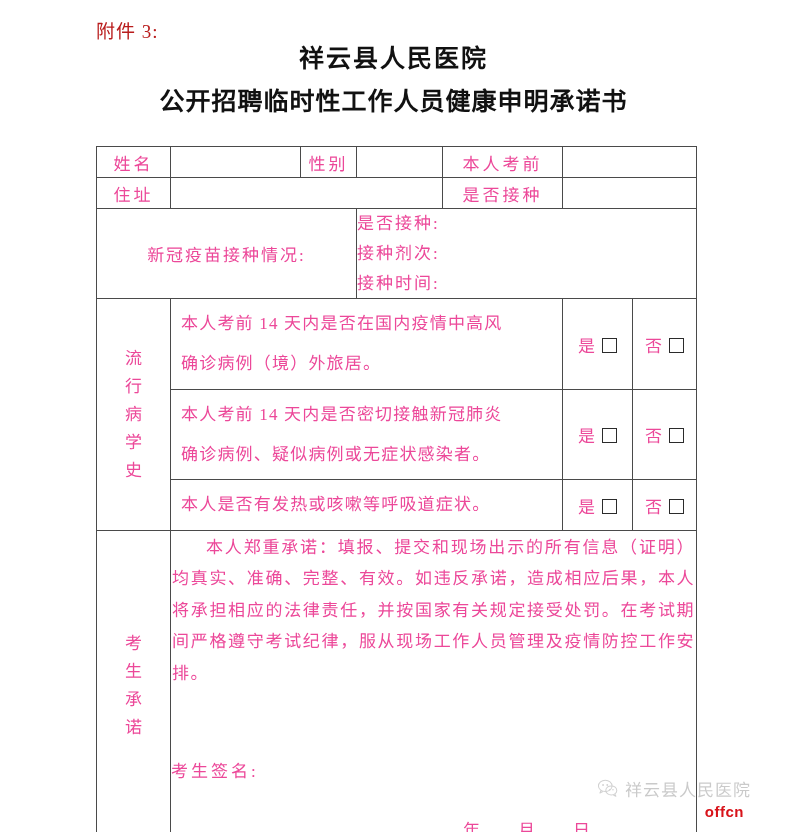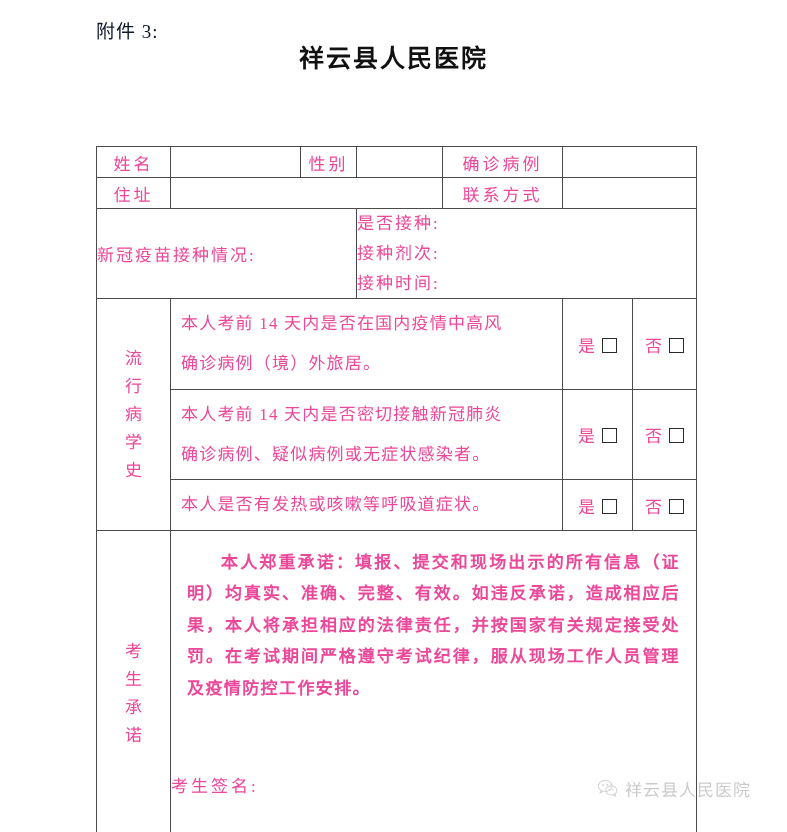--- a/index.html
+++ b/index.html
@@ -24,21 +24,21 @@
     height: 832px;
   }
 
   
   .attach-label {
     position: absolute;
     left: 96px;
     top: 16px;
     font-size: 19px;
     letter-spacing: 1px;
-    color: #0f172a;
+    color: #b91c1c;
     white-space: nowrap;
     font-family: Liberation Serif, serif;
   }
 
   
   .title-block {
     position: absolute;
     left: 0;
     top: 40px;
     width: 787px;
@@ -86,21 +86,21 @@
   .cell-blank {
     background: #ffffff;
   }
 
   .row-basic td {
     height: 30px;
   }
 
   
   .vax-label {
-    text-align: left;
+    text-align: center;
     letter-spacing: 2px;
     white-space: nowrap;
     padding: 0 6px;
   }
   .vax-lines {
     padding: 5px 0 5px 10px;
     line-height: 1.75;
     letter-spacing: 2px;
     margin-top: 19px;
   }
@@ -150,27 +150,26 @@
     background: #fff;
   }
 
   
   .commit-cell {
     padding: 10px 12px 10px 12px;
     vertical-align: top;
     height: 300px;
   }
   .commit-para {
-    margin: 16px;
+    margin: 1px;
     line-height: 1.85;
     letter-spacing: 1.4px;
     text-indent: 2em;
     text-align: justify;
     text-align-last: left;
-    font-weight: bold;
   }
   .sign-line {
     margin-top: 68px;
     letter-spacing: 3px;
   }
   .date-line {
     margin-top: 34px;
     padding-left: 292px;
     letter-spacing: 2px;
     white-space: nowrap;
@@ -217,47 +216,48 @@
 </style>
 </head>
 <body>
 
 <div class="page">
 
   <div class="attach-label">附件 3:</div>
 
   <div class="title-block">
     <div class="title-main">祥云县人民医院</div>
+    <div class="title-sub">公开招聘临时性工作人员健康申明承诺书</div>
   </div>
 
   <table class="form-table">
     <colgroup>
       <col style="width:74px">
       <col style="width:130px">
       <col style="width:56px">
       <col style="width:86px">
       <col style="width:120px">
       <col style="width:70px">
       <col style="width:64px">
     </colgroup>
     <tbody>
 
       <tr class="row-basic">
         <td class="cell-label">姓名</td>
         <td class="cell-blank"></td>
         <td class="cell-label">性别</td>
         <td class="cell-blank"></td>
-        <td class="cell-label">确诊病例</td>
+        <td class="cell-label">本人考前</td>
         <td class="cell-blank" colspan="2"></td>
       </tr>
 
       <tr class="row-basic">
         <td class="cell-label">住址</td>
         <td class="cell-blank" colspan="3"></td>
-        <td class="cell-label">联系方式</td>
+        <td class="cell-label">是否接种</td>
         <td class="cell-blank" colspan="2"></td>
       </tr>
 
       <tr>
         <td class="vax-label" colspan="3">新冠疫苗接种情况:</td>
         <td class="vax-lines" colspan="4">
           <div>是否接种:</div>
           <div>接种剂次:</div>
           <div>接种时间:</div>
         </td>
@@ -340,15 +340,16 @@
           <circle cx="6.6" cy="7.6" r="1" fill="#9a9a9a"></circle>
           <circle cx="11.2" cy="7.6" r="1" fill="#9a9a9a"></circle>
           <ellipse cx="15.6" cy="13.6" rx="6" ry="5" fill="none" stroke="#9a9a9a" stroke-width="1.1"></ellipse>
           <path d="M19.4 17.4 L20.6 20 L17.8 18.6" fill="none" stroke="#9a9a9a" stroke-width="1.1" stroke-linejoin="round"></path>
           <circle cx="13.8" cy="12.8" r="0.85" fill="#9a9a9a"></circle>
           <circle cx="17.4" cy="12.8" r="0.85" fill="#9a9a9a"></circle>
         </svg>
       </span>
       <span class="wm-text">祥云县人民医院</span>
     </div>
+    <div class="wm-offcn">offcn</div>
   </div>
 
 </div>
 
 </body></html>

